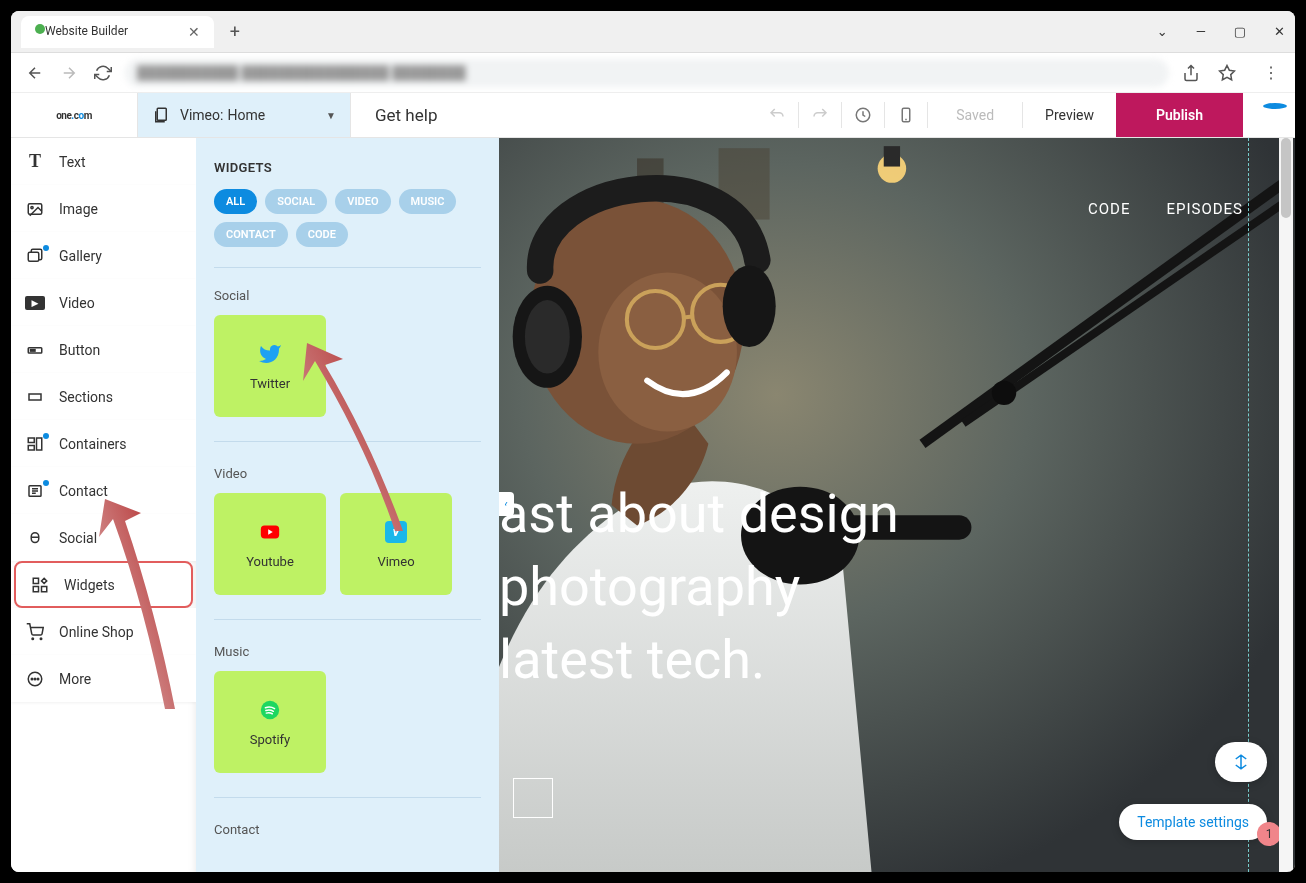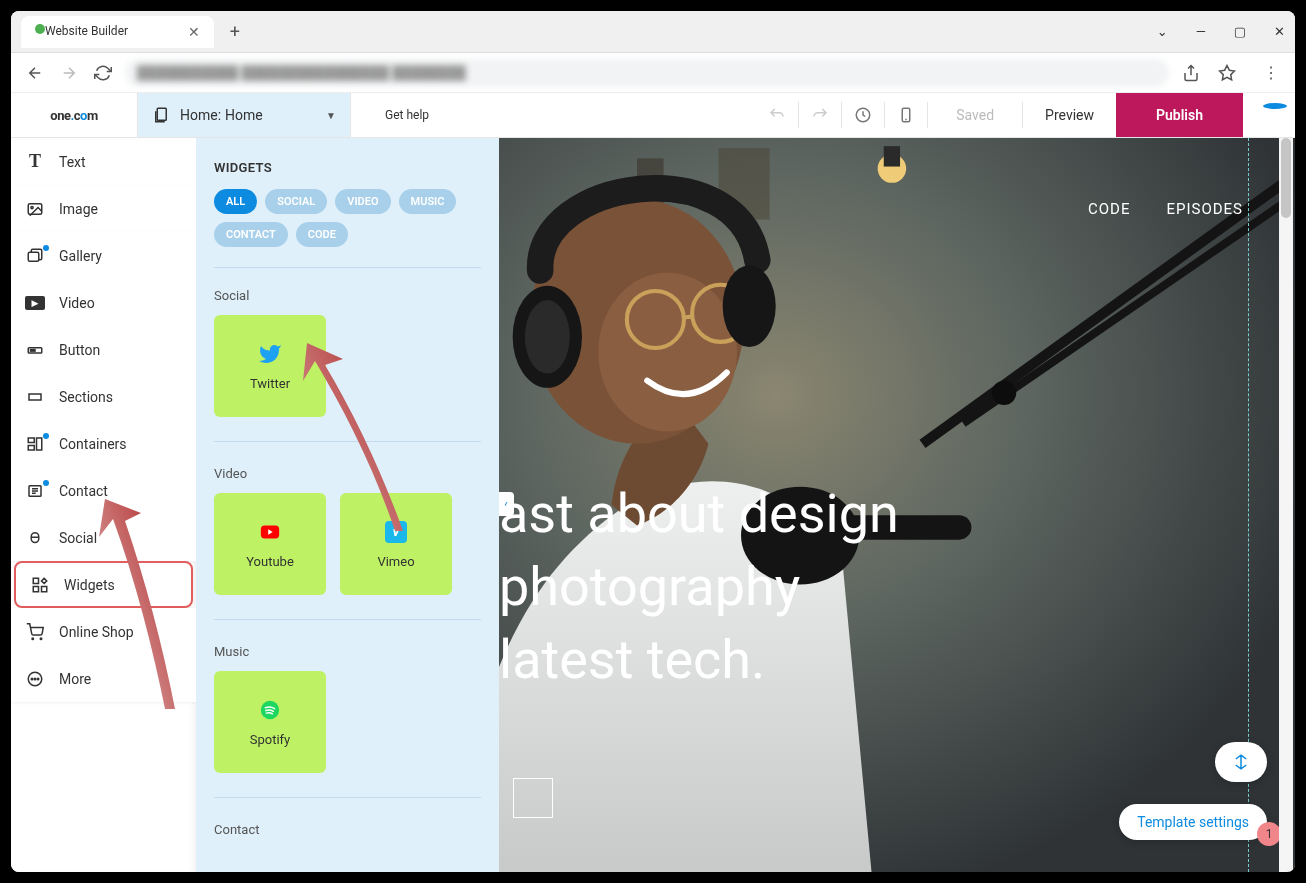--- a/index.html
+++ b/index.html
@@ -12,26 +12,26 @@
 .titlebar-plus { color: #555; font-size: 18px; margin-left: 16px; cursor: pointer; }
 .titlebar-ctrls { margin-left: auto; display: flex; gap: 28px; color: #333; }
 .titlebar-ctrls span { cursor: pointer; font-size: 13px; }
 .urlbar { height: 40px; display: flex; align-items: center; padding: 0 12px; gap: 10px; border-bottom: 1px solid #eee; }
 .navicon { color: #555; cursor: pointer; display: flex; align-items: center; justify-content: center; width: 24px; height: 24px; }
 .navicon.disabled { color: #bbb; }
 .url-input { flex: 1; height: 28px; border-radius: 14px; background: #f1f3f4; display: flex; align-items: center; padding: 0 12px; gap: 10px; color: #999; font-size: 13px; filter: blur(3px); }
 .urlbar-right { display: flex; gap: 12px; color: #555; }
 .app { flex: 1; display: flex; flex-direction: column; }
 .topbar { height: 45px; display: flex; border-bottom: 1px solid #e5e5e5; }
-.logo-cell { width: 127px; display: flex; align-items: center; justify-content: center; border-right: 1px solid #e5e5e5; font-weight: 700; font-size: 13px; letter-spacing: -0.5px; }
+.logo-cell { width: 127px; display: flex; align-items: center; justify-content: center; border-right: 1px solid #e5e5e5; font-weight: 700; font-size: 10px; letter-spacing: -0.5px; }
 .logo-cell .o { color: #333; }
 .logo-cell .g { color: #0d8be0; }
 .page-selector { width: 213px; display: flex; align-items: center; padding: 0 14px; background: #dff0fa; border-right: 1px solid #e5e5e5; gap: 10px; color: #333; font-size: 14px; cursor: pointer; }
 .page-selector .caret { margin-left: auto; font-size: 10px; color: #555; }
-.help { padding: 0 34px; display: flex; align-items: center; color: #333; font-size: 12px; cursor: pointer; }
+.help { padding: 0 24px; display: flex; align-items: center; color: #333; font-size: 17px; cursor: pointer; }
 .topbar-spacer { flex: 1; }
 .topbar-icons { display: flex; align-items: center; }
 .topbar-icons > * { padding: 0 12px; height: 100%; display: flex; align-items: center; color: #777; cursor: pointer; }
 .divider { width: 1px; background: #e5e5e5; height: 26px; padding: 0; }
 .saved { color: #bbb; font-size: 14px; padding: 0 28px; }
 .preview { color: #333; font-size: 14px; padding: 0 22px; cursor: pointer; }
 .publish { background: #be185d; color: #fff; font-weight: 600; font-size: 14px; padding: 0 40px; height: 100%; display: flex; align-items: center; cursor: pointer; }
 .profile { padding: 0 14px; cursor: pointer; position: relative; color: #333; }
 .profile-dot { position: absolute; top: 10px; right: 8px; width: 6px; height: 6px; border-radius: 50%; background: #0d8be0; }
 .main { flex: 1; display: flex; overflow: hidden; }
@@ -129,21 +129,21 @@
           <span class="g">.</span>
           <span class="o">c</span>
           <span class="g">o</span>
           <span class="o">m</span>
       </div>
       <div class="page-selector">
         <svg class="icon" viewBox="0 0 24 24" fill="none" stroke="currentColor" stroke-width="2">
             <rect x="7" y="3" width="12" height="16" rx="1"></rect>
             <path d="M5 7v14h12"></path>
           </svg>
-        <span>Home:</span>
+        <span>Vimeo:</span>
         <span style="margin-left:-6px">Home</span>
         <span class="caret">▼</span>
       </div>
       <div class="help">Get help</div>
       <div class="topbar-spacer"></div>
       <div class="topbar-icons">
         <span style="color:#ccc">
           <svg class="icon" viewBox="0 0 24 24" fill="none" stroke="currentColor" stroke-width="2">
               <path d="M9 14L4 9l5-5M4 9h11a5 5 0 015 5v0"></path>
             </svg>

